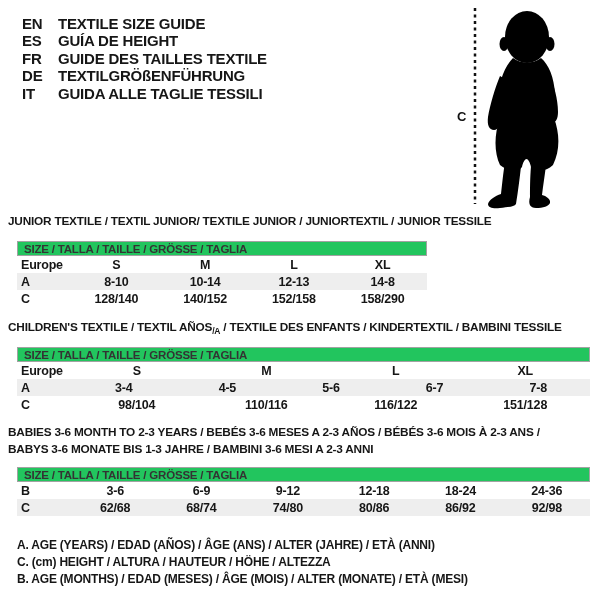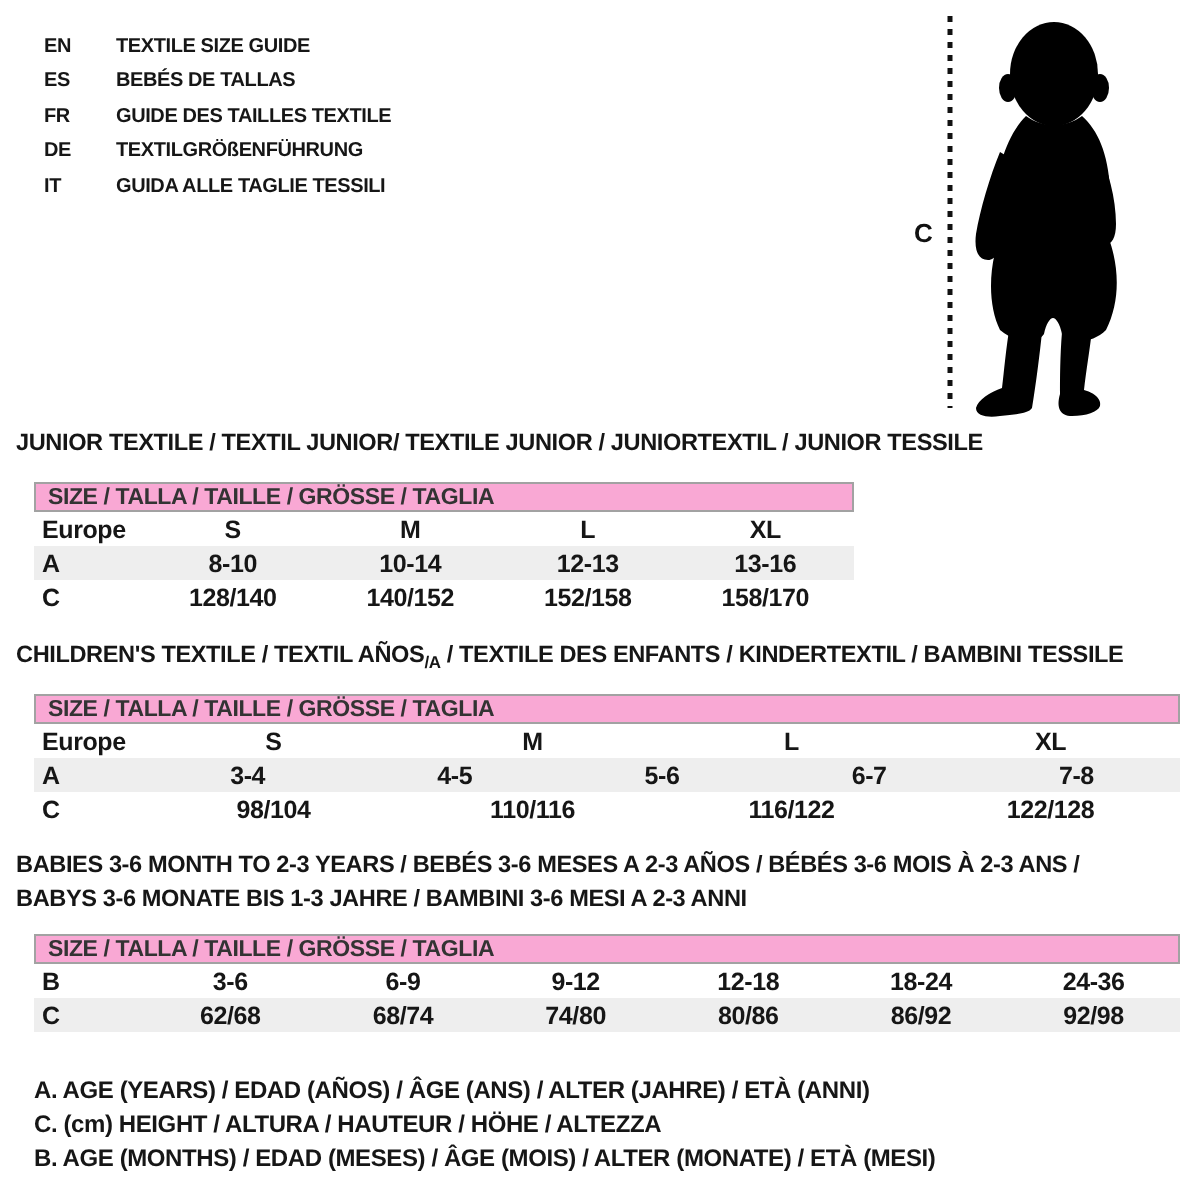--- a/index.html
+++ b/index.html
@@ -3,34 +3,34 @@
 <meta charset="utf-8">
 <style>
   html,body{margin:0;padding:0;background:#fff;}
   .page{
     position:relative;width:600px;height:600px;background:#ffffff;overflow:hidden;
     font-family:"Liberation Sans",sans-serif;font-weight:bold;color:#161616;
     letter-spacing:-0.2px;
   }
   
   .lang-list{position:absolute;left:22px;top:15px;}
-  .lang-row{display:flex;line-height:17.4px;font-size:10px;}
+  .lang-row{display:flex;line-height:17.4px;font-size:15px;}
   .lang-code{width:36px;}
   
   .figure{position:absolute;left:455px;top:2px;width:140px;height:213px;}
   
   .sec-title{position:absolute;left:8px;font-size:11.8px;line-height:17.2px;white-space:nowrap;}
   .sub-a{font-size:8.5px;vertical-align:-3px;}
   
   .tbl{position:absolute;left:17px;}
   .tbl1{top:241px;width:410px;}
   .tbl2{top:347px;width:573px;}
   .tbl3{top:467px;width:573px;}
   .bar{
-    height:15px;background:#f9a8d4;border:1px solid #a2a2a2;box-sizing:border-box;
+    height:15px;background:#22c55e;border:1px solid #a2a2a2;box-sizing:border-box;
     display:flex;align-items:center;padding-left:6px;
     font-size:11.5px;color:#333333;white-space:nowrap;overflow:hidden;
   }
   .trow{display:flex;height:17px;align-items:center;font-size:12.5px;}
   .trow.shade{background:#eeeeee;}
   .cell-lbl{width:55px;padding-left:4px;box-sizing:border-box;}
   .cell-val{flex:1;text-align:center;}
   
   .footnotes{position:absolute;left:17px;top:537px;font-size:12px;line-height:17.2px;white-space:nowrap;}
 </style>
@@ -39,21 +39,21 @@
 
 <div class="page">
 
   <div class="lang-list">
     <div class="lang-row">
       <span class="lang-code">EN</span>
       <span>TEXTILE SIZE GUIDE</span>
     </div>
     <div class="lang-row">
       <span class="lang-code">ES</span>
-      <span>BEBÉS DE TALLAS</span>
+      <span>GUÍA DE HEIGHT</span>
     </div>
     <div class="lang-row">
       <span class="lang-code">FR</span>
       <span>GUIDE DES TAILLES TEXTILE</span>
     </div>
     <div class="lang-row">
       <span class="lang-code">DE</span>
       <span>TEXTILGRÖßENFÜHRUNG</span>
     </div>
     <div class="lang-row">
@@ -88,28 +88,28 @@
       <span class="cell-val">S</span>
       <span class="cell-val">M</span>
       <span class="cell-val">L</span>
       <span class="cell-val">XL</span>
     </div>
     <div class="trow shade">
       <span class="cell-lbl">A</span>
       <span class="cell-val">8-10</span>
       <span class="cell-val">10-14</span>
       <span class="cell-val">12-13</span>
-      <span class="cell-val">13-16</span>
+      <span class="cell-val">14-8</span>
     </div>
     <div class="trow">
       <span class="cell-lbl">C</span>
       <span class="cell-val">128/140</span>
       <span class="cell-val">140/152</span>
       <span class="cell-val">152/158</span>
-      <span class="cell-val">158/170</span>
+      <span class="cell-val">158/290</span>
     </div>
   </div>
 
   <div class="sec-title" style="top:319px"><span>CHILDREN'S TEXTILE / TEXTIL AÑOS</span><span class="sub-a">/A</span><span> / TEXTILE DES ENFANTS / KINDERTEXTIL / BAMBINI TESSILE</span></div>
   <div class="tbl tbl2">
     <div class="bar">SIZE / TALLA / TAILLE / GRÖSSE / TAGLIA</div>
     <div class="trow">
       <span class="cell-lbl">Europe</span>
       <span class="cell-val">S</span>
       <span class="cell-val">M</span>
@@ -122,21 +122,21 @@
       <span class="cell-val">4-5</span>
       <span class="cell-val">5-6</span>
       <span class="cell-val">6-7</span>
       <span class="cell-val">7-8</span>
     </div>
     <div class="trow">
       <span class="cell-lbl">C</span>
       <span class="cell-val">98/104</span>
       <span class="cell-val">110/116</span>
       <span class="cell-val">116/122</span>
-      <span class="cell-val">122/128</span>
+      <span class="cell-val">151/128</span>
     </div>
   </div>
 
   <div class="sec-title" style="top:424px">
     <div>BABIES 3-6 MONTH TO 2-3 YEARS / BEBÉS 3-6 MESES A 2-3 AÑOS / BÉBÉS 3-6 MOIS À 2-3 ANS /</div>
     <div>BABYS 3-6 MONATE BIS 1-3 JAHRE / BAMBINI 3-6 MESI A 2-3 ANNI</div>
   </div>
   <div class="tbl tbl3">
     <div class="bar">SIZE / TALLA / TAILLE / GRÖSSE / TAGLIA</div>
     <div class="trow">

